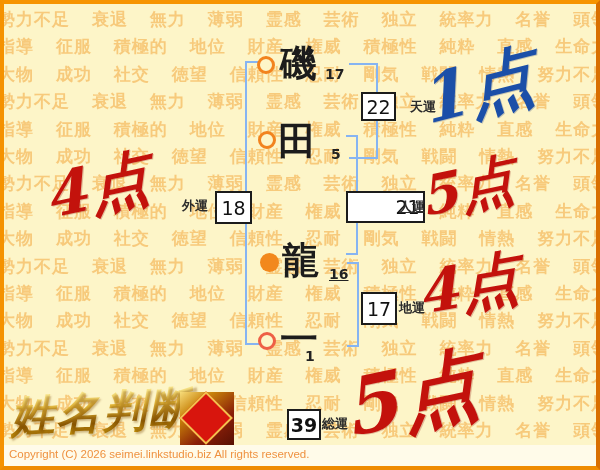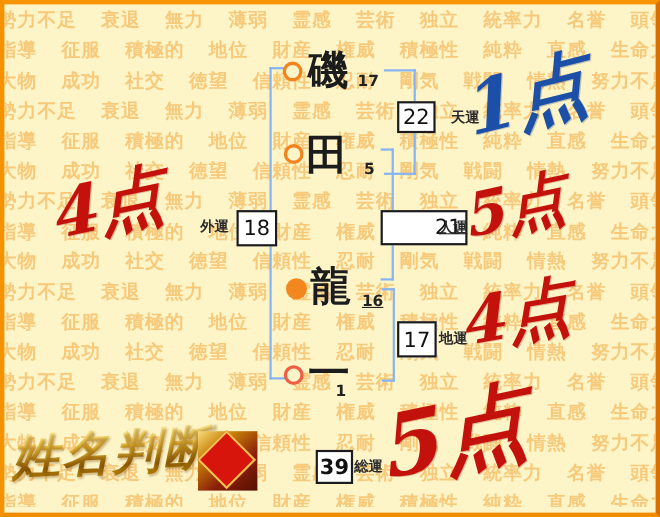--- a/index.html
+++ b/index.html
@@ -110,14 +110,17 @@
   <div class="score score-red s-jin">5点</div>
   <div class="score score-red s-chi">4点</div>
   <div class="score score-red s-gai">4点</div>
   <div class="score score-red s-sou">5点</div>
 
   <div class="logo">姓名判断</div>
   <div class="badge">
     <div class="badge-diamond"></div>
   </div>
 
+  <div class="copybar">
+    <div class="copytext">Copyright (C) 2026 seimei.linkstudio.biz All rights reserved.</div>
+  </div>
 
 </div>
 
 </body></html>

